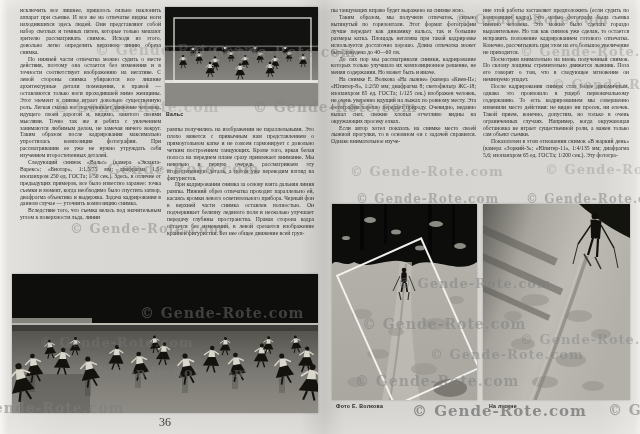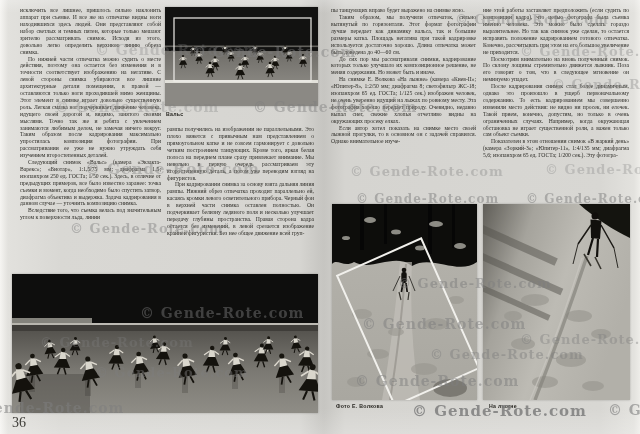--- a/index.html
+++ b/index.html
@@ -32,21 +32,21 @@
   .photoD{left:483px;top:204px;width:147px;height:196px;box-shadow:0 0 2px rgba(0,0,0,.25);}
   .cap{
     position:absolute;font-family:"Liberation Sans","DejaVu Sans",sans-serif;
     font-weight:bold;font-size:9.5px;letter-spacing:.5px;color:#262520;
     transform:scale(.55);transform-origin:0 0;white-space:nowrap;
   }
   .capA{left:166px;top:111px;}
   .capC{left:336px;top:403px;}
   .capD{left:489px;top:403px;}
   .pagenum{
-    position:absolute;font-size:14px;color:#3b3a35;
+    position:absolute;font-size:12px;color:#3b3a35;text-align:center;
     font-family:"Liberation Serif",serif;
   }
   .pn36{left:12px;top:415px;width:306px;}
   .pn37{left:330px;top:414px;width:300px;}
   #wm-layer{position:absolute;inset:0;pointer-events:none;z-index:30;}
   .wm{
     position:absolute;font-family:"DejaVu Serif","Liberation Serif",serif;
     font-weight:bold;color:#7e7e7e;letter-spacing:1px;white-space:nowrap;
   }
 </style>

